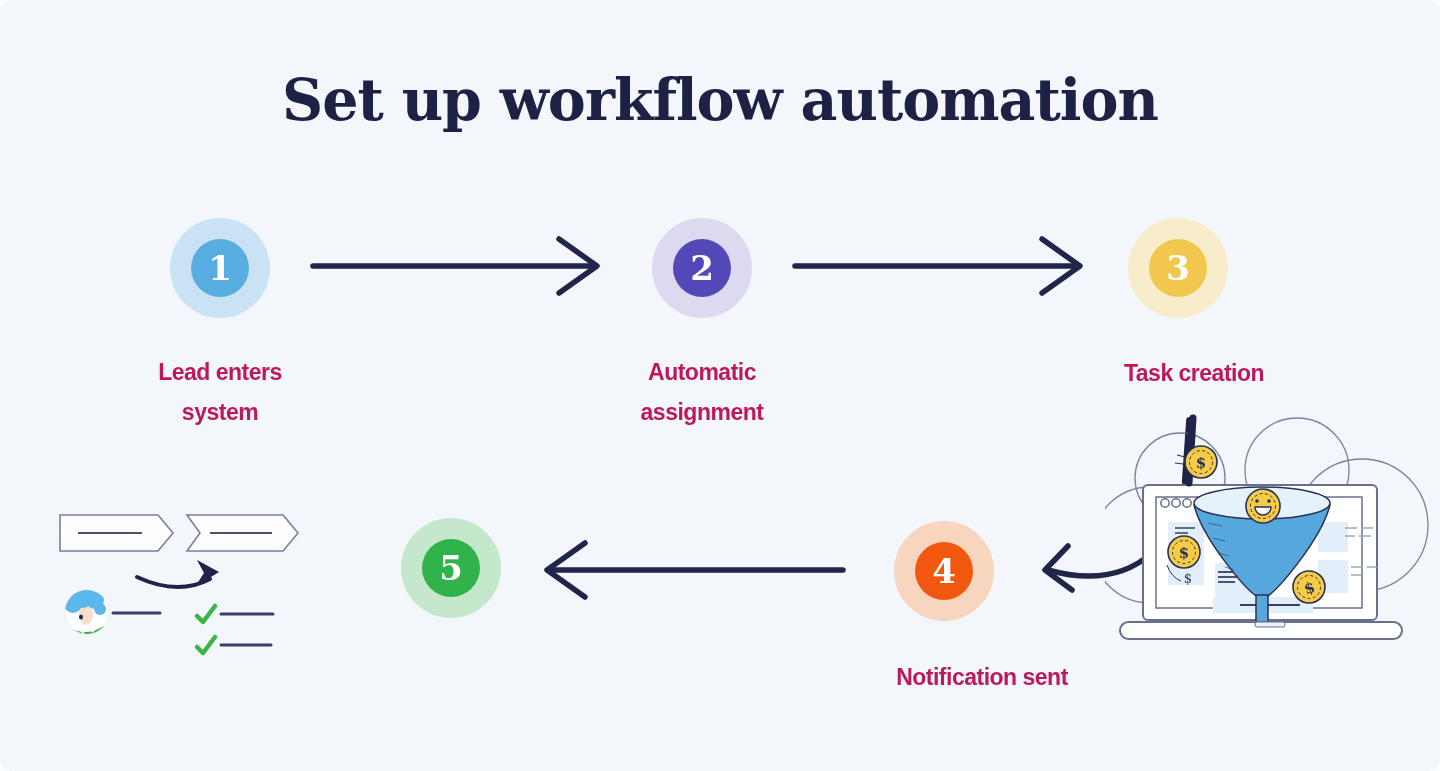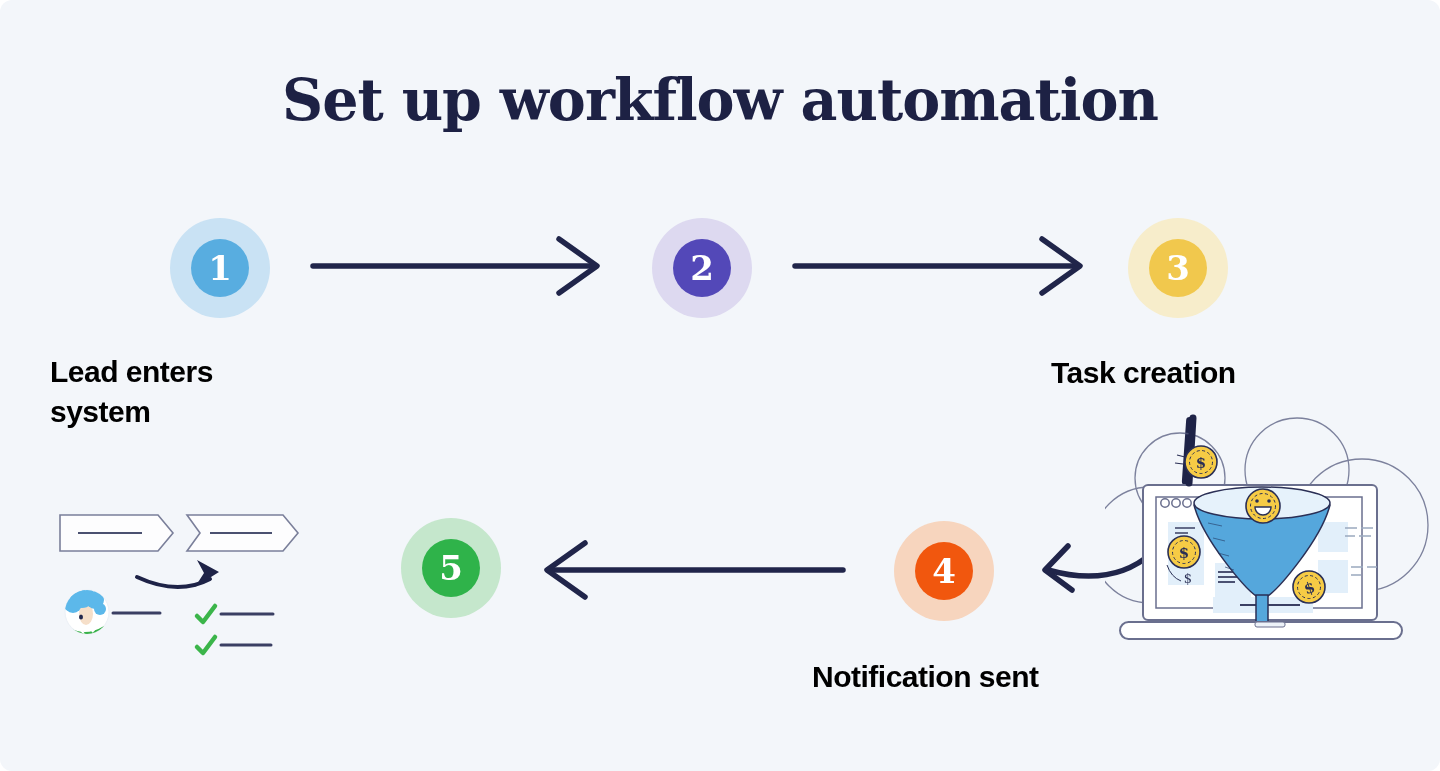--- a/index.html
+++ b/index.html
@@ -15,22 +15,22 @@
     letter-spacing:-1px;
   }
   .step{position:absolute;width:100px;height:100px;}
   .halo{width:100px;height:100px;border-radius:50%;display:flex;align-items:center;justify-content:center;}
   .circle{width:58px;height:58px;border-radius:50%;display:flex;align-items:center;justify-content:center;}
   .num{
     font-family:"DejaVu Serif","Liberation Serif",serif;font-weight:bold;
     font-size:34px;color:#ffffff;line-height:1;
   }
   .step-label{
-    position:absolute;width:340px;
-    font-weight:bold;font-size:30px;line-height:40px;color:#000000;
+    position:absolute;width:340px;text-align:center;
+    font-weight:bold;font-size:23px;line-height:40px;color:#be185d;
     white-space:pre-line;letter-spacing:-0.5px;
   }
   .flow-arrow{position:absolute;}
   .flow-arrow path,.flow-arrow polyline{
     stroke:#20254A;stroke-width:5.5;fill:none;stroke-linecap:round;stroke-linejoin:round;
   }
   .connector{
     position:absolute;left:1184px;top:417px;width:7px;height:68px;
     background:#1E2347;border-radius:4px;transform:rotate(4deg);
   }
@@ -74,21 +74,23 @@
   <div class="step" style="left:401px;top:518px">
     <div class="halo" style="background: rgb(197, 231, 204);">
       <div class="circle" style="background: rgb(47, 179, 74);">
         <span class="num">5</span>
       </div>
     </div>
   </div>
 
   <div class="step-label" style="left:50px;top:352px">Lead enters
 system</div>
-  <div class="step-label" style="left:1051px;top:353px">Task creation</div>
+  <div class="step-label" style="left:532px;top:352px">Automatic
+assignment</div>
+  <div class="step-label" style="left:1024px;top:353px">Task creation</div>
   <div class="step-label" style="left:812px;top:657px">Notification sent</div>
 
   <svg class="flow-arrow" style="left:305px;top:233px" width="300" height="66" viewBox="0 0 300 66">
     <path d="M8,33 H288"></path>
     <polyline points="254,6 292,33 254,60"></polyline>
   </svg>
   <svg class="flow-arrow" style="left:787px;top:233px" width="300" height="66" viewBox="0 0 300 66">
     <path d="M8,33 H289"></path>
     <polyline points="255,6 293,33 255,60"></polyline>
   </svg>

